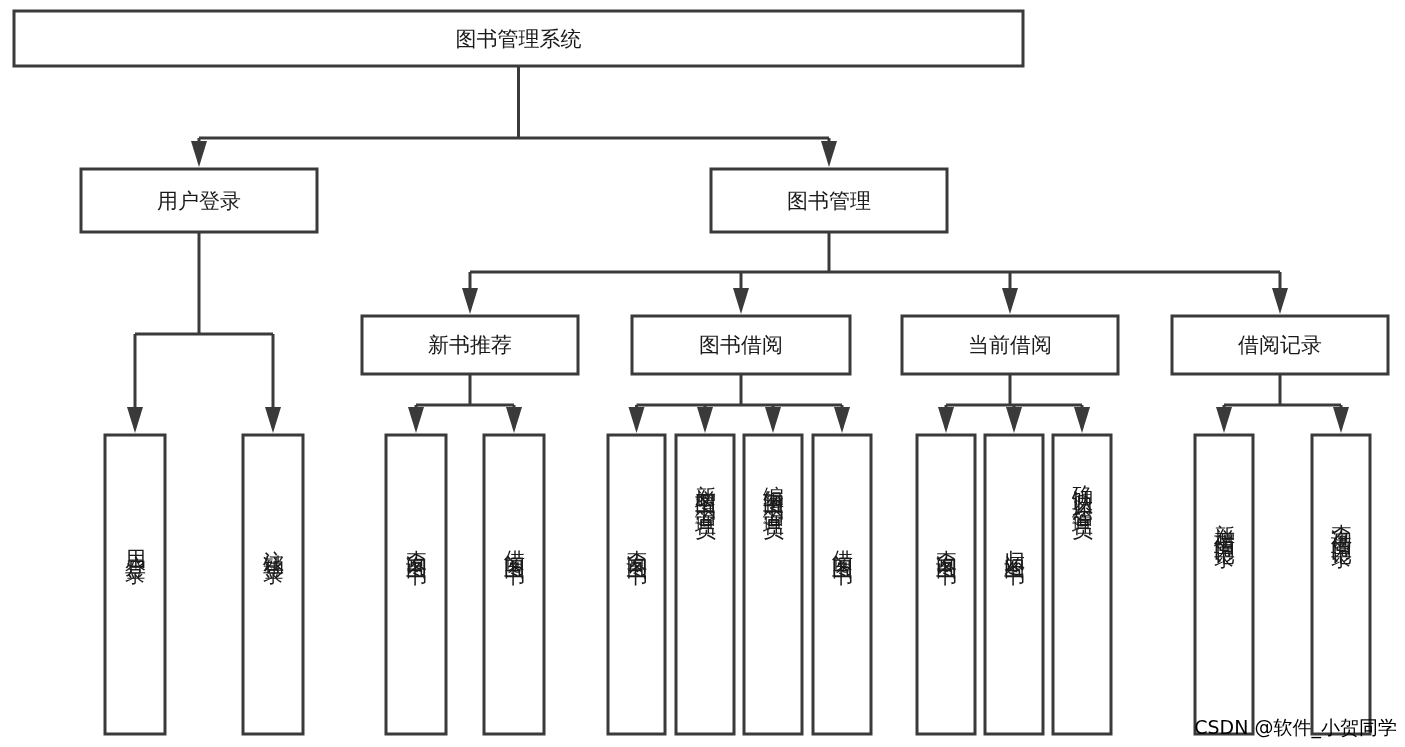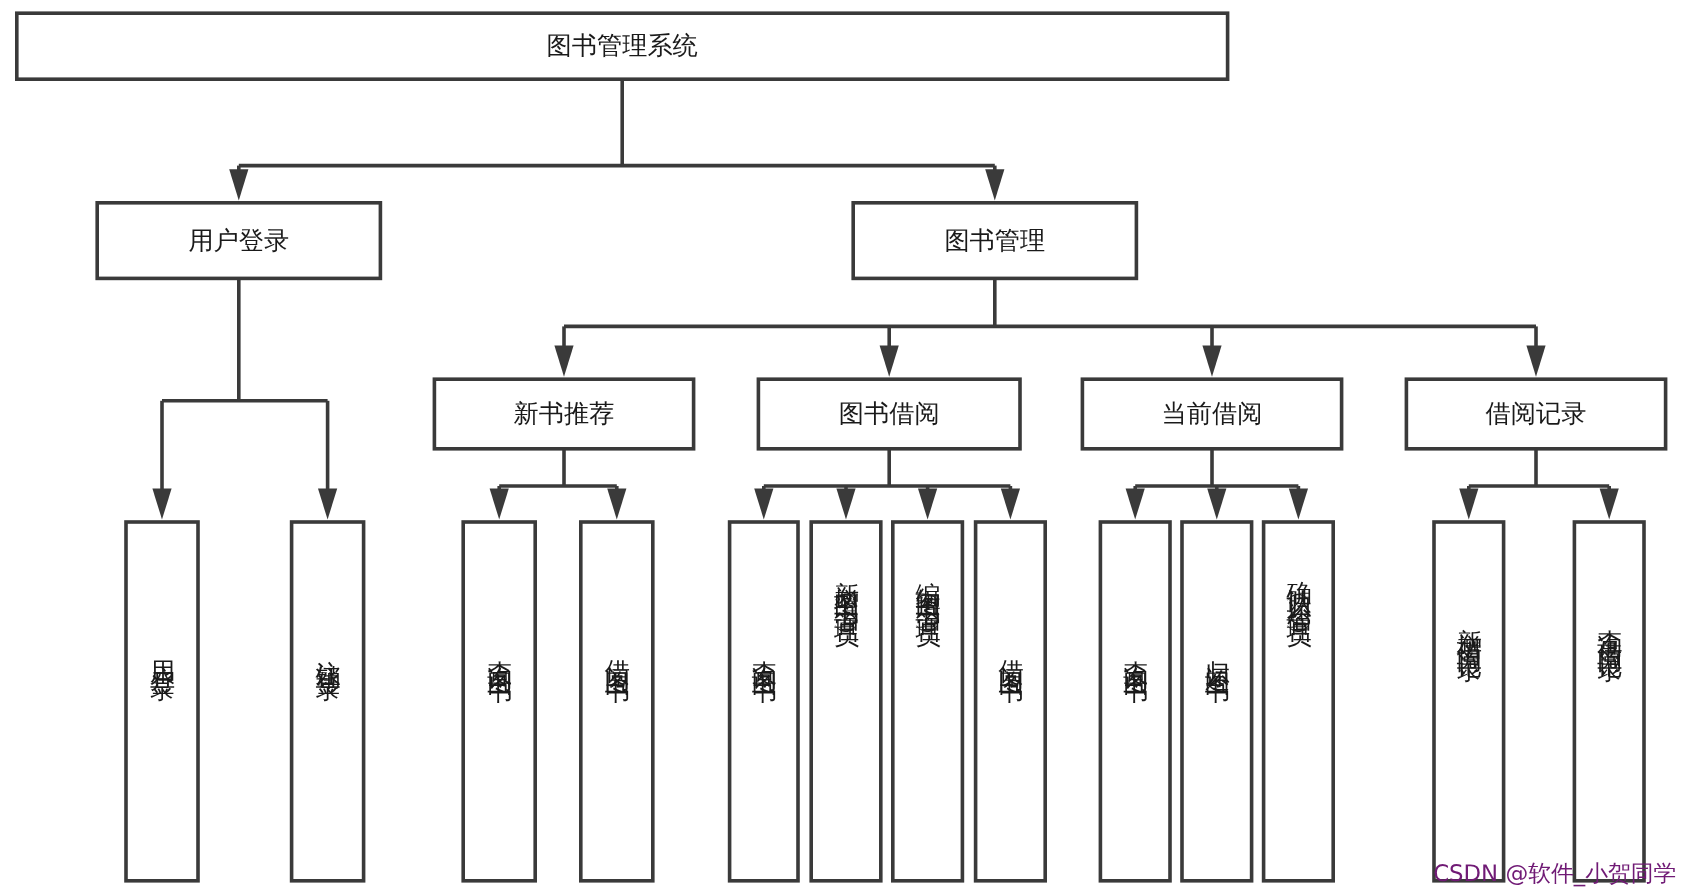--- a/index.html
+++ b/index.html
@@ -66,21 +66,21 @@
     color: #1a1a1a;
     letter-spacing: 5px;
     white-space: nowrap;
   }
   .watermark {
     position: absolute;
     right: 8px;
     bottom: 6px;
     font-family: "DejaVu Sans", "Liberation Sans", sans-serif;
     font-size: 19px;
-    color: #701a75;
+    color: #000000;
     white-space: nowrap;
     pointer-events: none;
   }
 </style>
 </head>
 <body>
 
 <div id="diagram-root">
   <svg class="diagram-canvas" id="diagram-canvas" viewBox="0 0 1405 747">
       <g>

